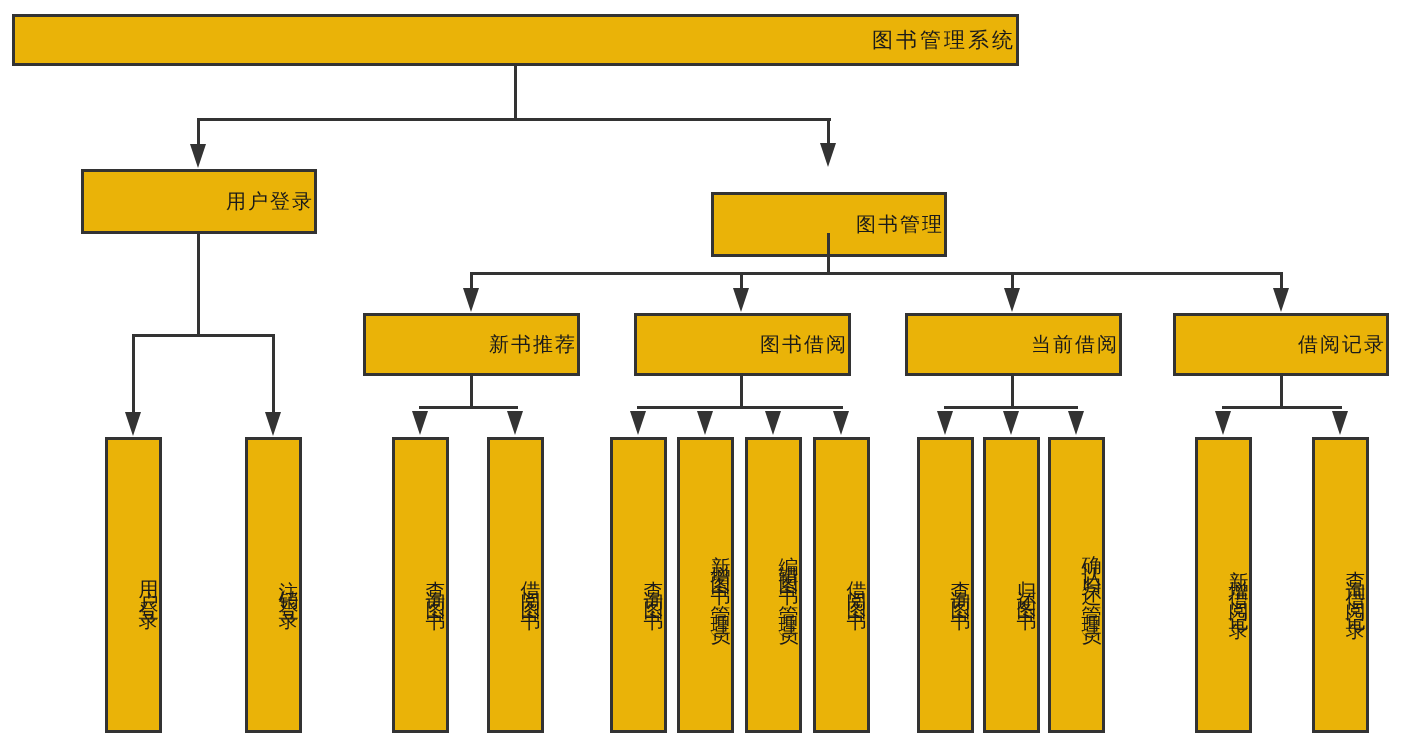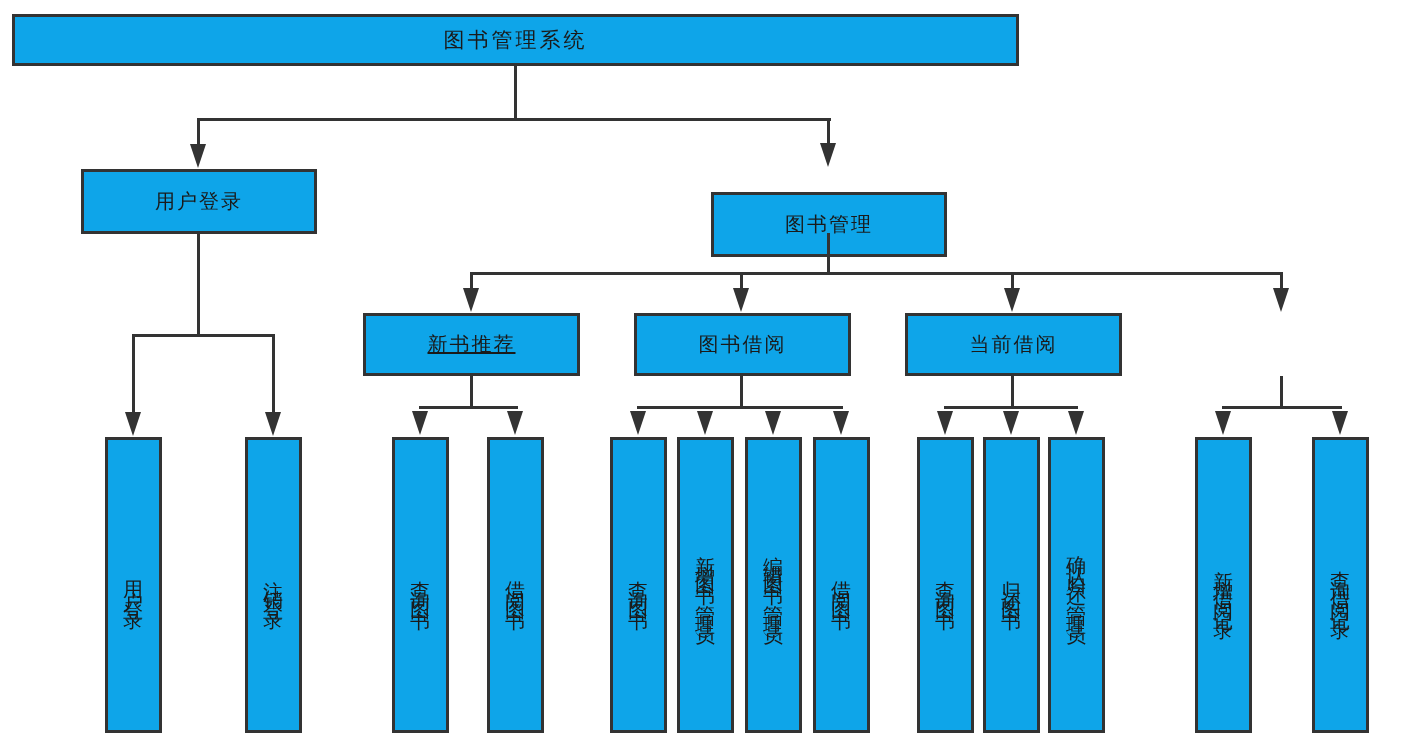--- a/index.html
+++ b/index.html
@@ -12,24 +12,24 @@
     position:relative;
     width:1405px;
     height:747px;
     background:#ffffff;
     overflow:hidden;
   }
   .node{
     position:absolute;
     box-sizing:border-box;
     border:3px solid var(--line);
-    background:#0ea5e9;
+    background:#eab308;
     display:flex;
     align-items:center;
-    justify-content:center;
+    justify-content:flex-end;
     color:var(--text);
   }
   .hnode{font-size:20px;letter-spacing:2px;}
   .root-node{font-size:21px;letter-spacing:3px;}
   .leaf{width:57px;height:296px;top:437px;}
   .vtext{
     writing-mode:vertical-rl;
     text-orientation:mixed;
     font-size:20px;
     letter-spacing:10px;
@@ -91,28 +91,31 @@
   <div class="hline" style="left:470px;top:272px;width:813px;"></div>
   <div class="vline" style="left:470px;top:272px;height:18px;"></div>
   <div class="arrow" style="left:463px;top:288px;"></div>
   <div class="vline" style="left:740px;top:272px;height:18px;"></div>
   <div class="arrow" style="left:733px;top:288px;"></div>
   <div class="vline" style="left:1011px;top:272px;height:18px;"></div>
   <div class="arrow" style="left:1004px;top:288px;"></div>
   <div class="vline" style="left:1280px;top:272px;height:18px;"></div>
   <div class="arrow" style="left:1273px;top:288px;"></div>
 
-  <div class="node hnode" style="left:363px;top:313px;width:217px;height:63px;text-decoration:underline;">
+  <div class="node hnode" style="left:363px;top:313px;width:217px;height:63px;">
     <span>新书推荐</span>
   </div>
   <div class="node hnode" style="left:634px;top:313px;width:217px;height:63px;">
     <span>图书借阅</span>
   </div>
   <div class="node hnode" style="left:905px;top:313px;width:217px;height:63px;">
     <span>当前借阅</span>
+  </div>
+  <div class="node hnode" style="left:1173px;top:313px;width:216px;height:63px;">
+    <span>借阅记录</span>
   </div>
 
   <div class="vline" style="left:470px;top:376px;height:33px;"></div>
   <div class="hline" style="left:419px;top:406px;width:99px;"></div>
   <div class="arrow" style="left:412px;top:411px;"></div>
   <div class="arrow" style="left:507px;top:411px;"></div>
 
   <div class="vline" style="left:740px;top:376px;height:33px;"></div>
   <div class="hline" style="left:637px;top:406px;width:206px;"></div>
   <div class="arrow" style="left:630px;top:411px;"></div>

